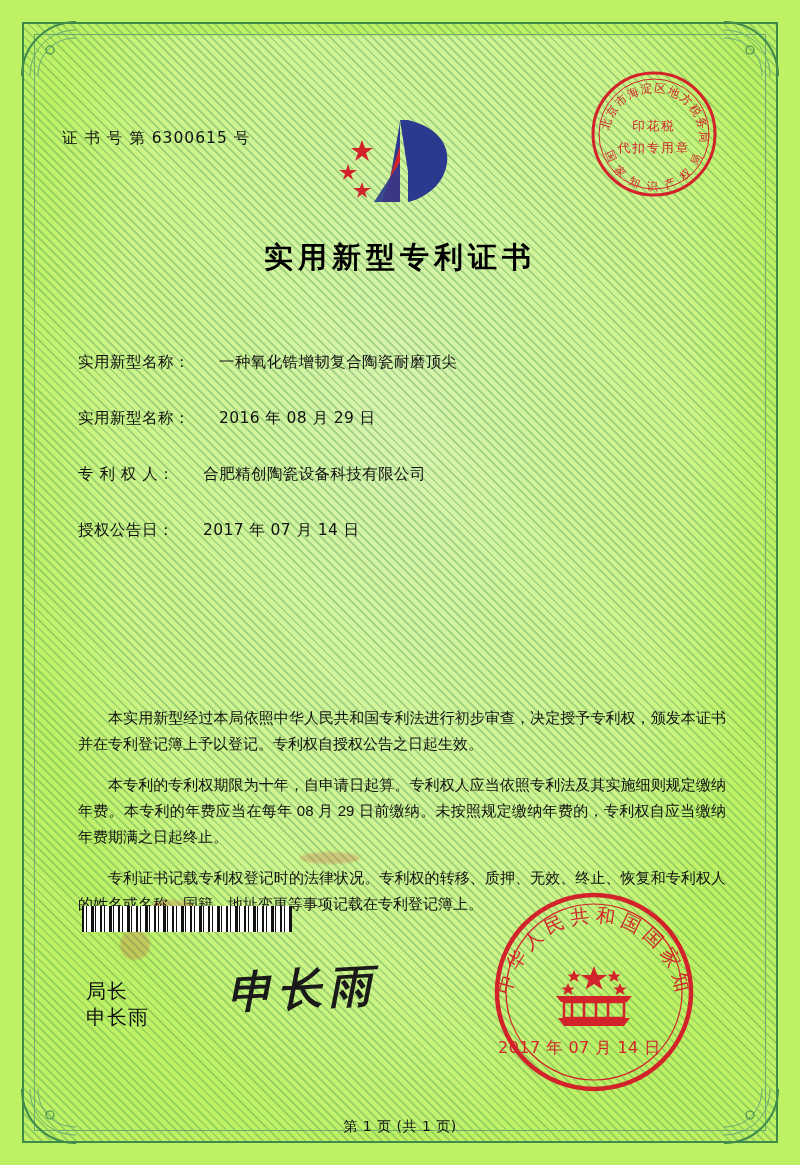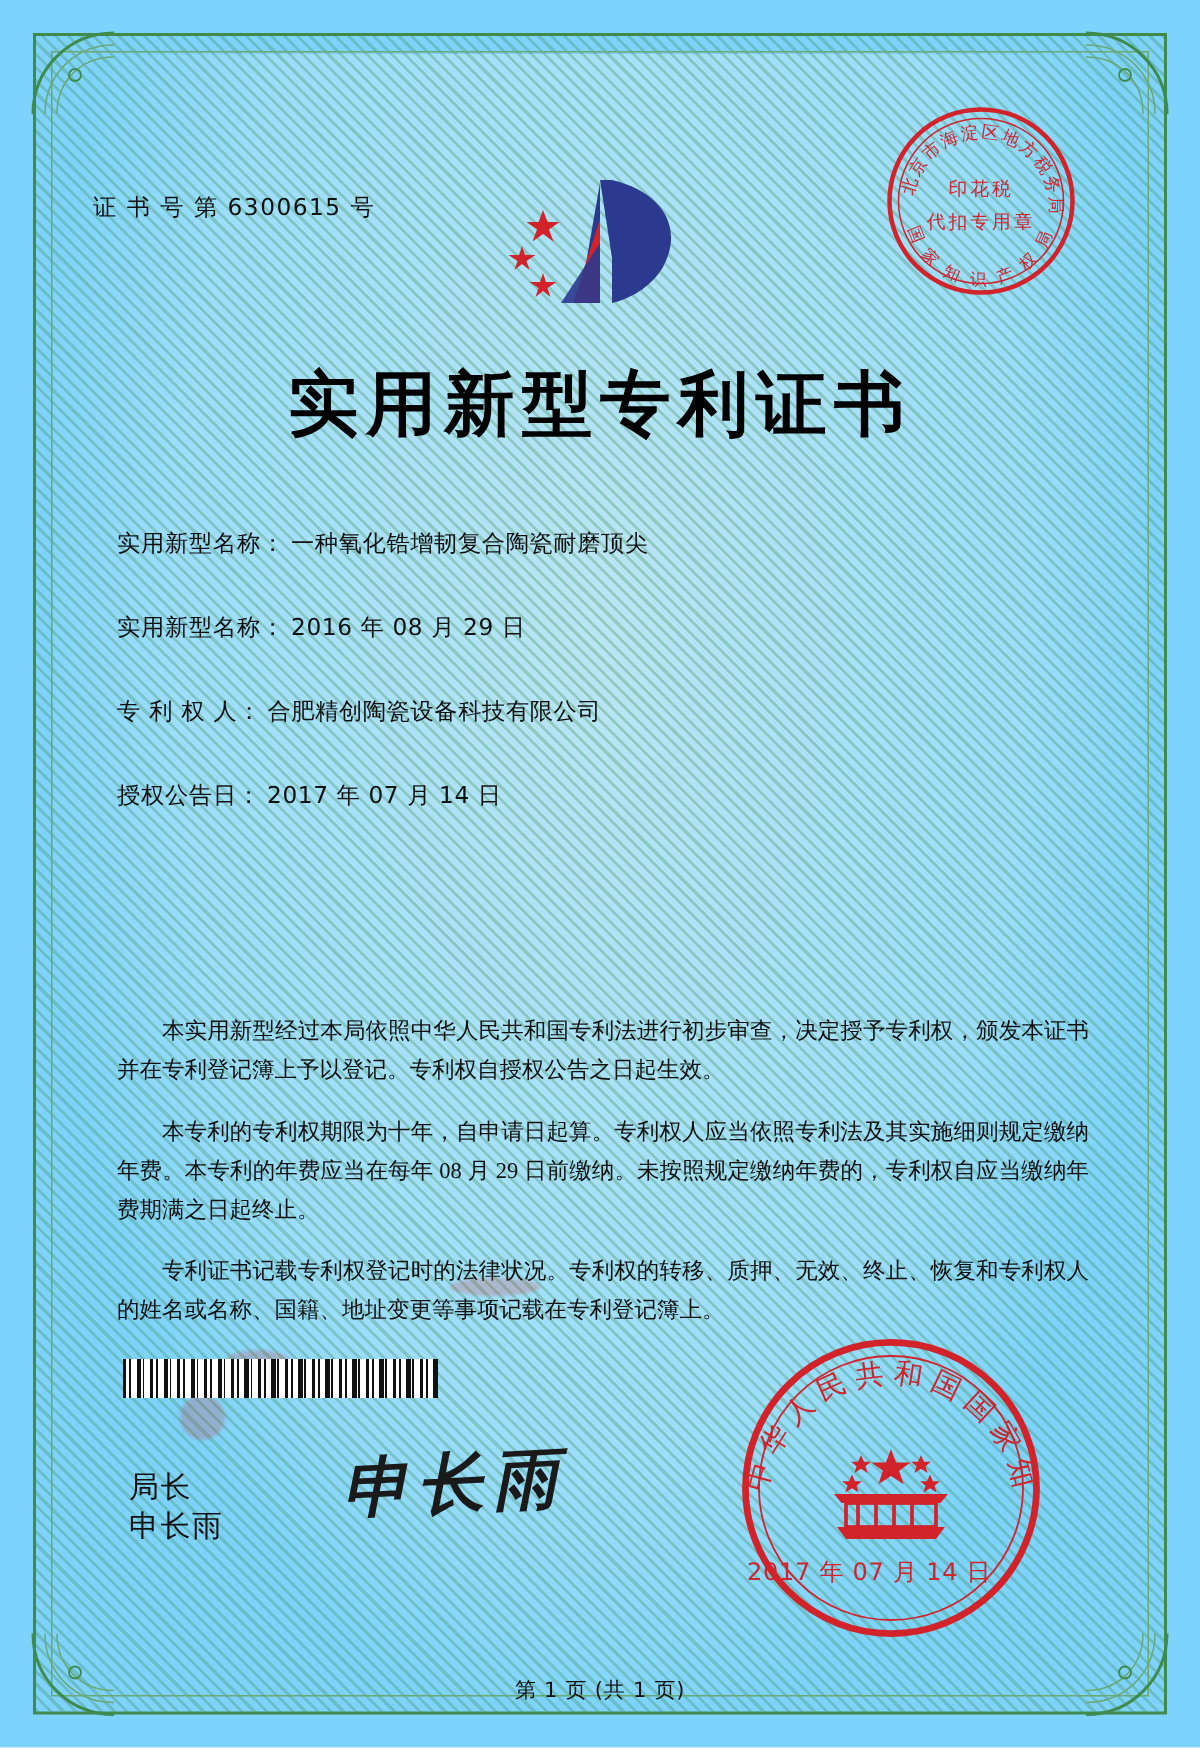--- a/index.html
+++ b/index.html
@@ -13,21 +13,21 @@
     font-family: "DejaVu Sans", "Liberation Sans", sans-serif;
     color: #1a1a1a;
     overflow: hidden;
     position: relative;
   }
 
   
   .page {
     position: absolute;
     inset: 0;
-    background: #7dd3fc;
+    background: #bef264;
   }
   .border-outer {
     position: absolute;
     left: 22px; top: 22px; right: 22px; bottom: 22px;
     border: 2px solid #3f8b4e;
     box-sizing: border-box;
   }
   .border-inner {
     position: absolute;
     left: 34px; top: 34px; right: 34px; bottom: 34px;
@@ -76,56 +76,57 @@
     position: absolute;
     left: 338px; top: 112px;
     width: 130px; height: 105px;
   }
 
   
   .title {
     position: absolute;
     left: 0; right: 0; top: 238px;
     text-align: center;
-    font-size: 47px;
+    font-size: 29px;
     font-weight: bold;
     letter-spacing: 5px;
     color: #000;
     font-family: "DejaVu Serif", "Liberation Serif", serif;
   }
 
   
   .fields {
     position: absolute;
     left: 78px; top: 352px; width: 650px;
   }
   .field-row {
     display: flex;
     align-items: baseline;
     margin-bottom: 35px;
     font-size: 15.5px;
     color: #111;
     white-space: nowrap;
+    gap: 25px;
   }
   .field-label {
     font-size: 15.5px;
     letter-spacing: 0.5px;
     flex: 0 0 auto;
   }
   .field-value {
     font-size: 15.5px;
     letter-spacing: 0.4px;
     margin-left: 4px;
   }
 
   
   .paragraphs {
     position: absolute;
-    left: 78px; top: 660px; width: 648px;
-    font-family: Liberation Serif, serif;
+    left: 78px; top: 690px; width: 648px;
+    font-family: Liberation Sans, sans-serif;
   }
   .para {
     font-size: 15px;
     line-height: 26px;
     text-indent: 30px;
     text-align: justify;
     color: #111;
     margin-bottom: 2px;
   }
 

